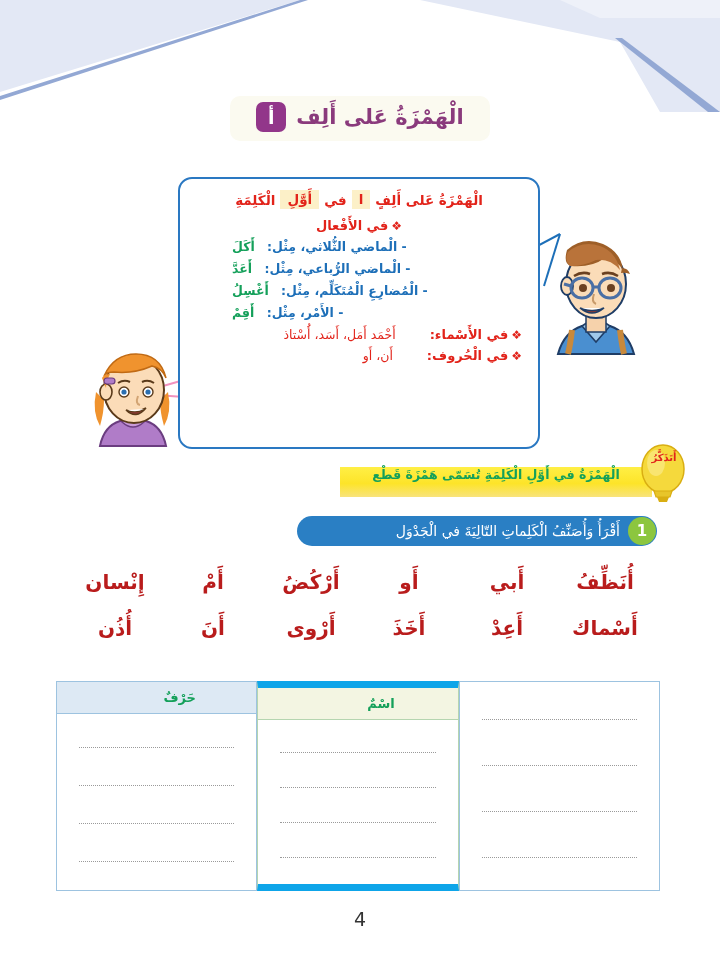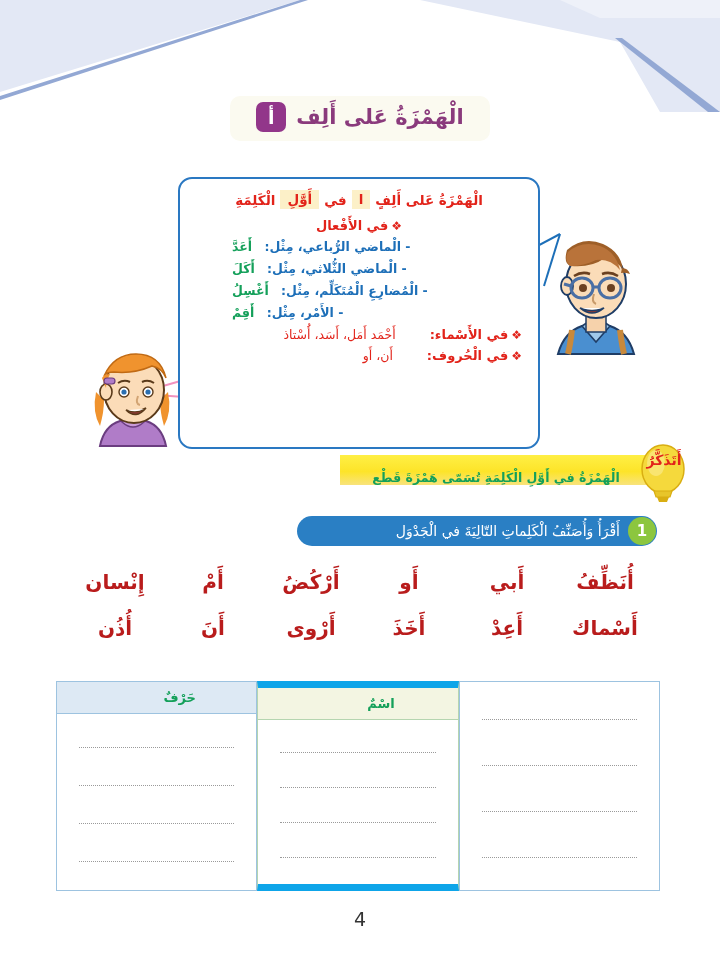--- a/index.html
+++ b/index.html
@@ -75,32 +75,32 @@
   .rb-pair .lbl{color:#e2231a;font-size:13px;font-weight:bold;}
   .rb-pair .val{color:#e2231a;font-size:12.5px;font-weight:normal;margin-right:34px;}
 
   
   .char-boy{position:absolute;left:534px;top:226px;width:124px;height:140px;z-index:4;}
   .char-girl{position:absolute;left:82px;top:342px;width:106px;height:108px;z-index:4;}
   .pointer-svg{position:absolute;z-index:2;}
 
   
   .remember{
-    position:absolute;left:340px;top:455px;width:312px;height:30px;
+    position:absolute;left:340px;top:467px;width:312px;height:30px;
     background:linear-gradient(180deg,#ffef45 0%,#fde429 55%,#f8e37c 100%);
-    display:flex;align-items:flex-end;justify-content:center;
+    display:flex;align-items:flex-start;justify-content:center;
     direction:rtl;z-index:3;
   }
   .remember-text{
     color:#14a05a;font-size:12.5px;font-weight:bold;white-space:nowrap;
   }
   .bulb{position:absolute;left:636px;top:443px;width:54px;height:62px;z-index:5;}
   .bulb-label{
     position:absolute;left:643px;top:452px;width:42px;
-    text-align:center;color:#e2231a;font-size:14px;font-weight:bold;
+    text-align:center;color:#e2231a;font-size:10px;font-weight:bold;
     z-index:6;white-space:nowrap;
   }
 
   
   .ex-bar{
     position:absolute;left:297px;top:516px;width:360px;height:30px;
     background:#2a7fc4;border-radius:15px;
     display:flex;align-items:center;direction:rtl;z-index:3;
   }
   .ex-badge{
@@ -198,26 +198,26 @@
     <span>في</span>
     <span class="hl">أَوَّلِ</span>
     <span>الْكَلِمَةِ</span>
   </div>
 
   <div class="rb-section">
     <span class="bullet">❖</span><span>في الأَفْعال</span>
   </div>
 
   <div class="rb-line">
+    <span>- الْماضي الثُّلاثي، مِثْل:</span>
+    <span class="ex">أَكَلَ</span>
+  </div>
+  <div class="rb-line">
     <span>- الْماضي الرُّباعي، مِثْل:</span>
     <span class="ex">أَعَدَّ</span>
-  </div>
-  <div class="rb-line">
-    <span>- الْماضي الثُّلاثي، مِثْل:</span>
-    <span class="ex">أَكَلَ</span>
   </div>
   <div class="rb-line">
     <span>- الْمُضارِعِ الْمُتَكَلِّم، مِثْل:</span>
     <span class="ex">أَغْسِلُ</span>
   </div>
   <div class="rb-line">
     <span>- الأَمْر، مِثْل:</span>
     <span class="ex">أَقِمْ</span>
   </div>
 

